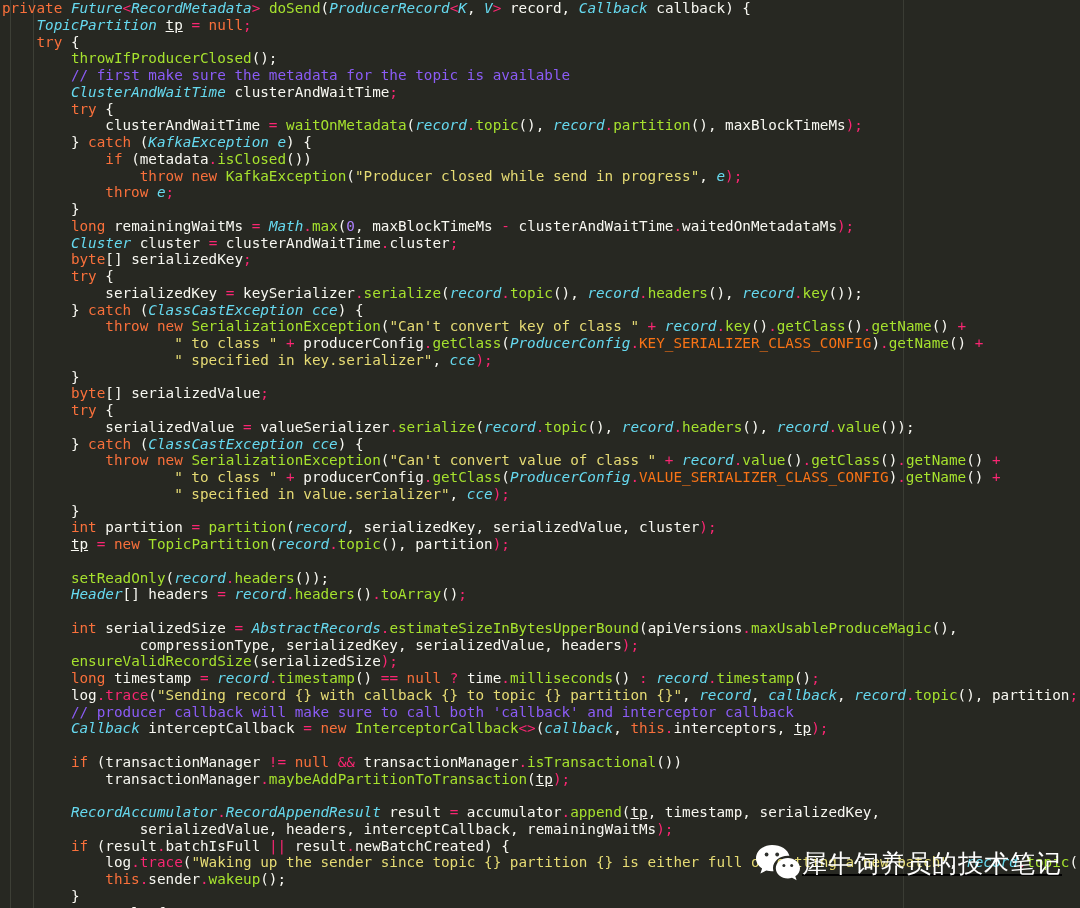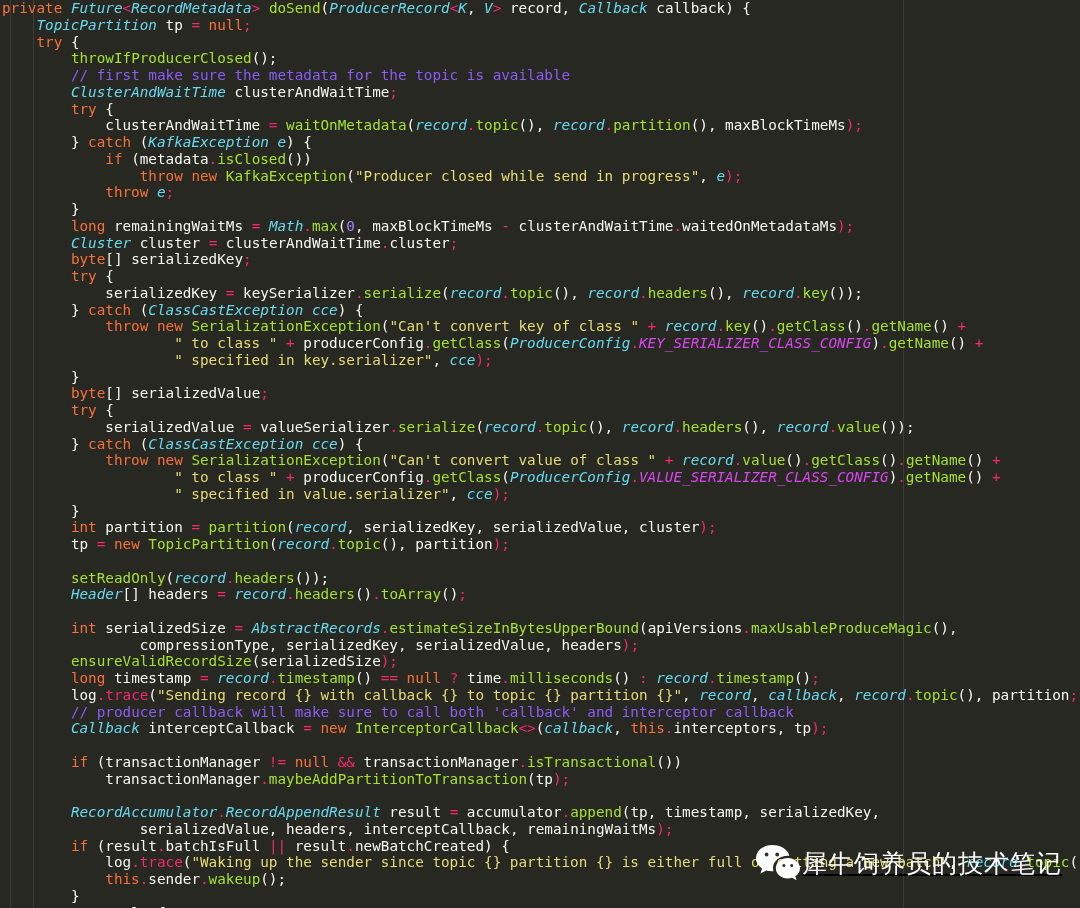--- a/index.html
+++ b/index.html
@@ -61,24 +61,24 @@
 
   
   .kw   { color: #f92672; }              
   .kw2  { color: #f9703b; }              
   .typ  { color: #66d9ef; font-style: italic; }  
   .var  { color: #66d9ef; font-style: italic; }  
   .fn   { color: #a6e22e; }              
   .str  { color: #e6db74; }              
   .num  { color: #ae81ff; }              
   .cmt  { color: #8b5cf6; }              
-  .cst  { color: #d946ef; font-style: italic; }  
+  .cst  { color: #f97316; }  
   .pl   { color: #f8f8f2; }              
   .pn   { color: #f8f8f2; }              
-  .und  { }
+  .und  { text-decoration: underline; }
 
   
   #watermark {
     position: absolute;
     right: 18px;
     bottom: 26px;
     display: flex;
     align-items: center;
     gap: 1px;
     z-index: 10;

